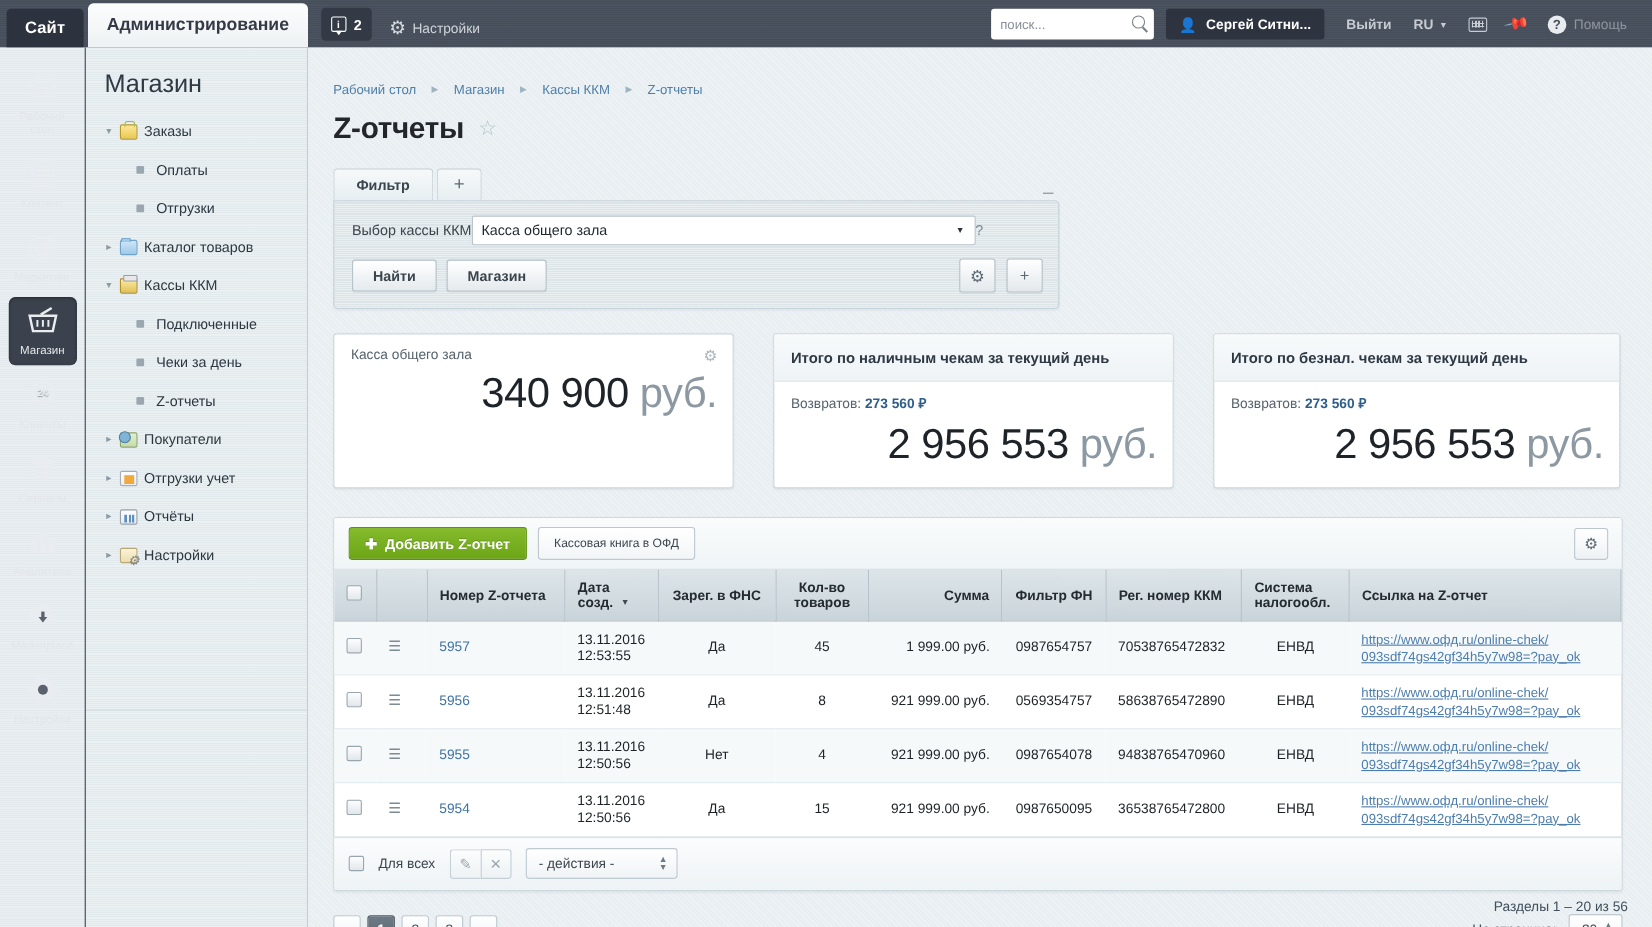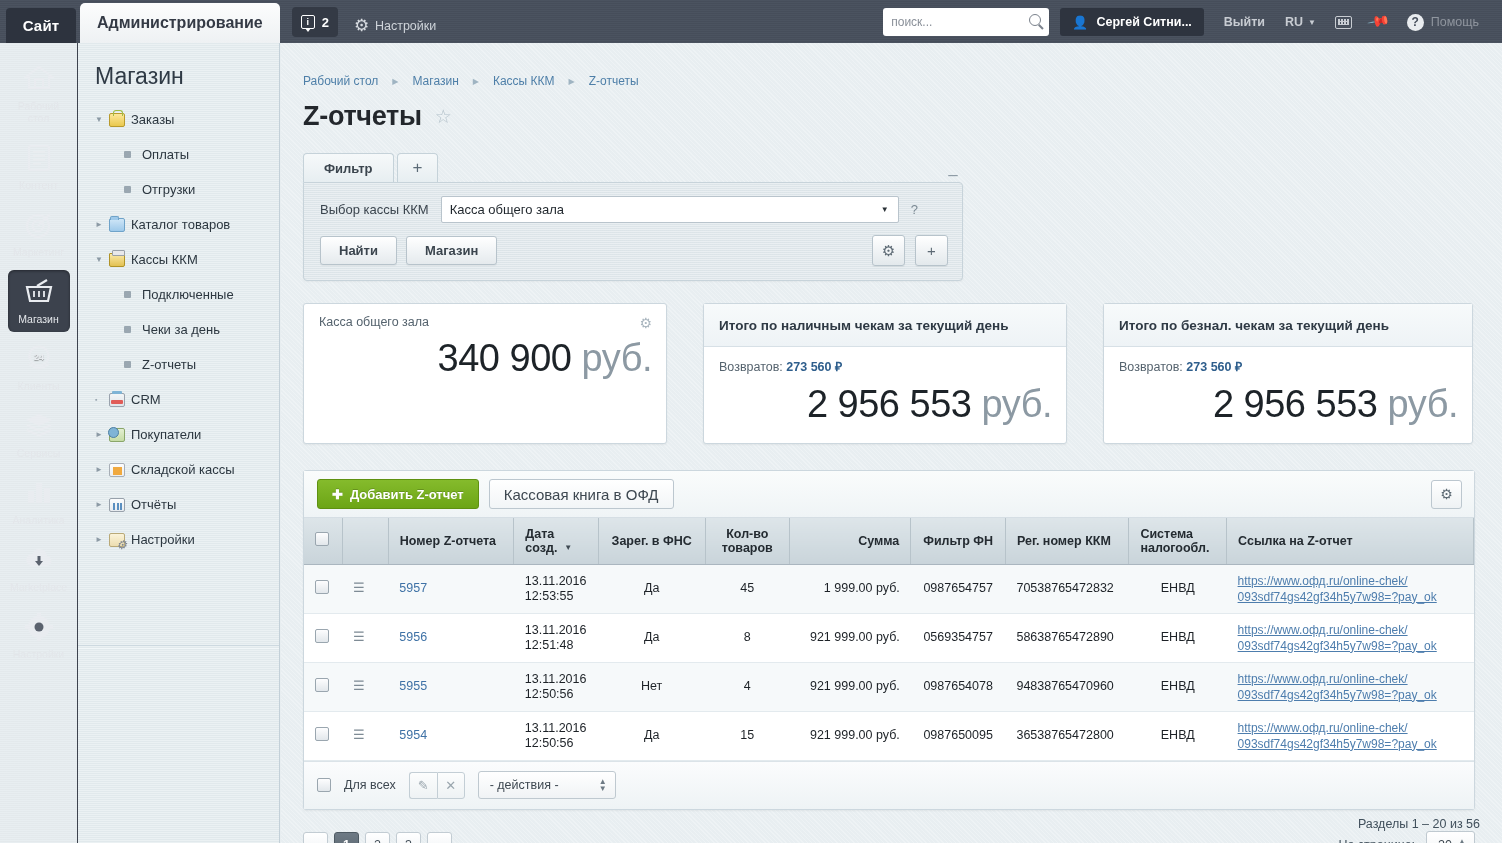--- a/index.html
+++ b/index.html
@@ -57,21 +57,21 @@
     width: 14px; height: 14px; position: relative; display: inline-block;
   }
   .gear-white::before {
     content: "\2699"; font-size: 17px; line-height: 13px; color: #d7dbe0;
   }
   .tb-right {
     margin-left: auto; margin-bottom: 7px; margin-right: 14px;
     display: flex; align-items: center; gap: 0px;
   }
   .tb-search {
-    width: 166px; height: 28px; background: #fff; border-radius: 3px;
+    width: 148px; height: 28px; background: #fff; border-radius: 3px;
     display: flex; align-items: center; padding: 0 8px; margin-right: 11px;
     position: relative;
   }
   .tb-search span { font-size: 12px; color: #8a9099; }
   .srch-ico {
     position: absolute; right: 8px; top: 6px; width: 12px; height: 12px;
     border: 1.6px solid #7b828c; border-radius: 50%;
   }
   .srch-ico::after {
     content: ""; position: absolute; right: -4px; bottom: -3px;
@@ -218,21 +218,21 @@
     background: #dfe7eb;
     background-image: repeating-linear-gradient(0deg, rgba(255,255,255,.35) 0 1px, rgba(0,0,0,.012) 1px 2px);
     border: 1px solid #c7d3da; border-radius: 0 4px 4px 4px;
     padding: 13px 14px 14px 16px; position: relative;
     box-shadow: 0 1px 2px rgba(0,0,0,.04);
   }
   .filter-minus {
     position: absolute; right: -2px; top: -18px; width: 22px; text-align: center;
     color: #8c9aa4; font-size: 17px;
   }
-  .frow { display: flex; align-items: center; gap: 12px; }
+  .frow { display: flex; align-items: center; gap: 0; }
   .flabel { font-size: 13px; color: #3b454e; }
   .fselect {
     width: 458px; height: 27px; background: #fff; border: 1px solid #b9c4cc; border-radius: 2px;
     display: flex; align-items: center; padding: 0 8px; font-size: 13px; color: #1f262c;
     position: relative;
   }
   .fselect .caret { position: absolute; right: 9px; font-size: 8px; color: #2b3238; }
   .fhelp { font-size: 13px; color: #7c8a94; }
   .fbtns { display: flex; align-items: center; gap: 9px; margin-top: 12px; }
   .btn3d {
@@ -288,21 +288,21 @@
   .btn-green {
     height: 30px; padding: 0 14px; border-radius: 3px; color: #fff;
     font-size: 13px; font-weight: bold;
     background: linear-gradient(180deg,#85bb2c 0%, #6ca516 100%);
     border: 1px solid #5e9111;
     display: flex; align-items: center; gap: 7px;
     text-shadow: 0 -1px 0 rgba(0,0,0,.18);
   }
   .btn-plain {
     height: 30px; padding: 0 14px; margin-left: 10px; border-radius: 3px;
-    font-size: 15px; color: #3d4750;
+    font-size: 11px; color: #3d4750;
     background: linear-gradient(180deg,#ffffff,#f2f5f7);
     border: 1px solid #bcc7cf; display: flex; align-items: center;
   }
   .tb-gear {
     margin-left: auto; width: 31px; height: 29px; border-radius: 3px;
     background: linear-gradient(180deg,#ffffff,#eef2f4);
     border: 1px solid #bcc7cf; display: flex; align-items: center; justify-content: center;
     color: #5d6a74; font-size: 14px;
   }
   table.grid { width: 100%; border-collapse: collapse; table-layout: fixed; }
@@ -575,36 +575,31 @@
     <div class="menu-row sub">
       <span class="dot"></span>
       <span>Чеки за день</span>
     </div>
 
     <div class="menu-row sub">
       <span class="dot"></span>
       <span>Z-отчеты</span>
     </div>
 
-    <div class="menu-row">
-      <span class="arrow" style="font-size:7px;color:#9aa7b1;">▪</span>
-      <span class="m-ico"><i class="bi bi-crm"></i></span>
-      <span>CRM</span>
-    </div>
 
     <div class="menu-row">
       <span class="arrow">►</span>
       <span class="m-ico"><i class="bi bi-user"></i></span>
       <span>Покупатели</span>
     </div>
 
     <div class="menu-row">
       <span class="arrow">►</span>
       <span class="m-ico"><i class="bi bi-home"></i></span>
-      <span>Складской кассы</span>
+      <span>Отгрузки учет</span>
     </div>
 
     <div class="menu-row">
       <span class="arrow">►</span>
       <span class="m-ico"><i class="bi bi-chart"></i></span>
       <span>Отчёты</span>
     </div>
 
     <div class="menu-row">
       <span class="arrow">►</span>

